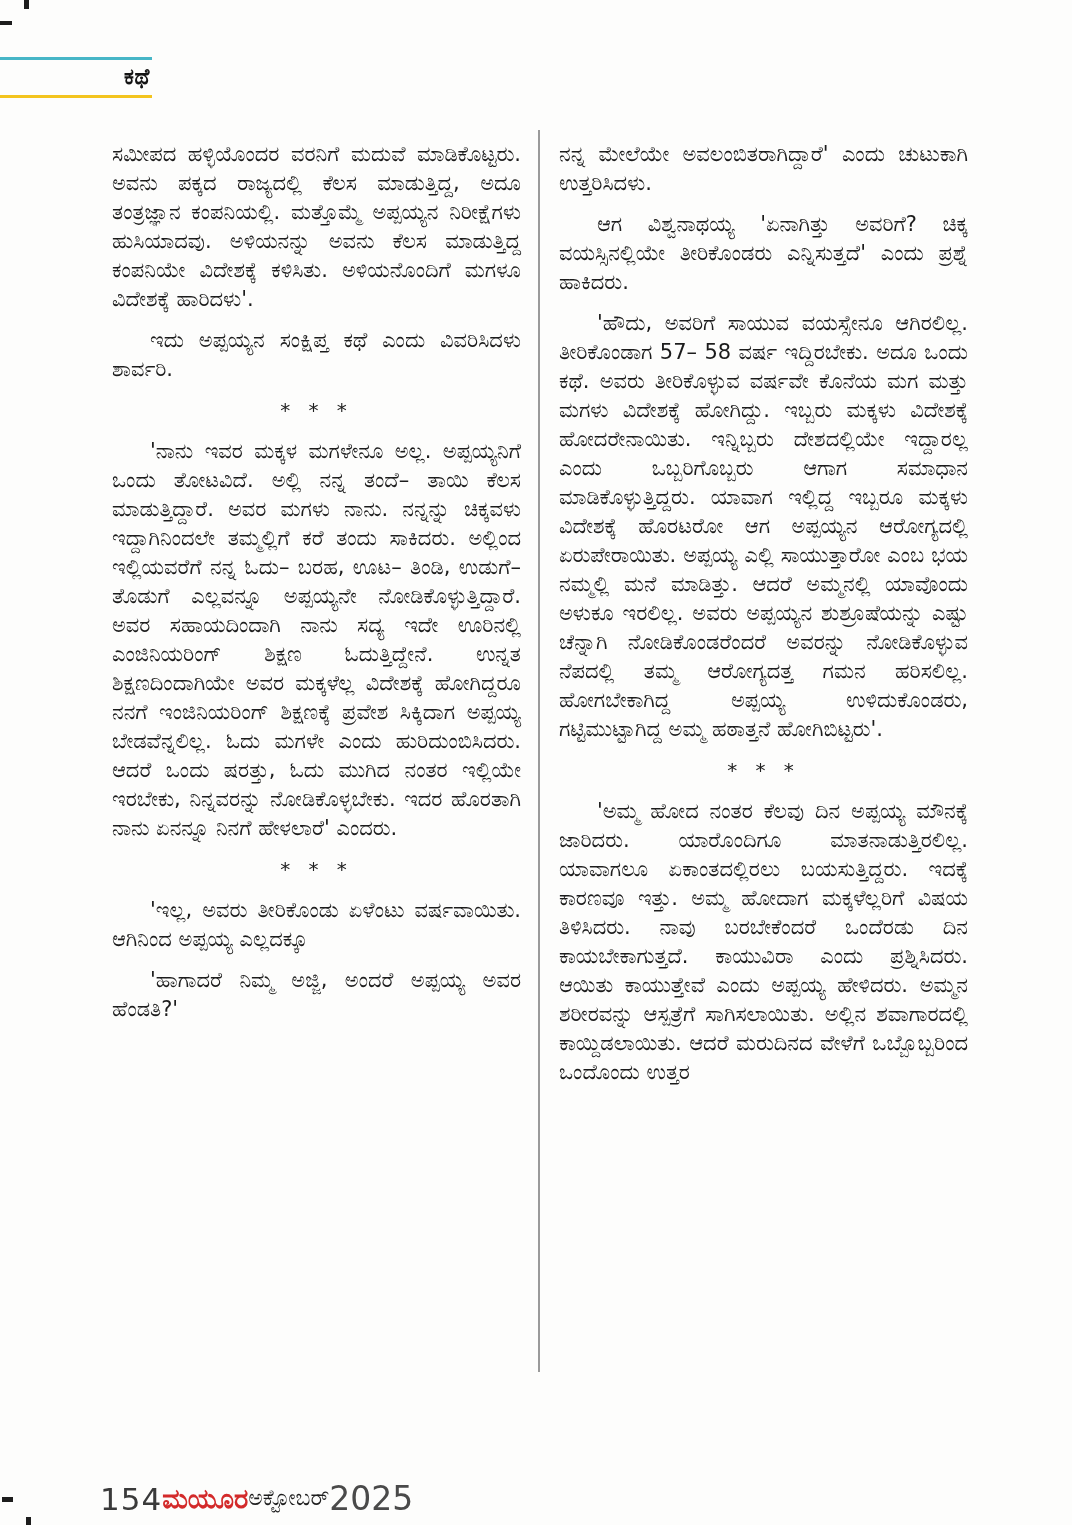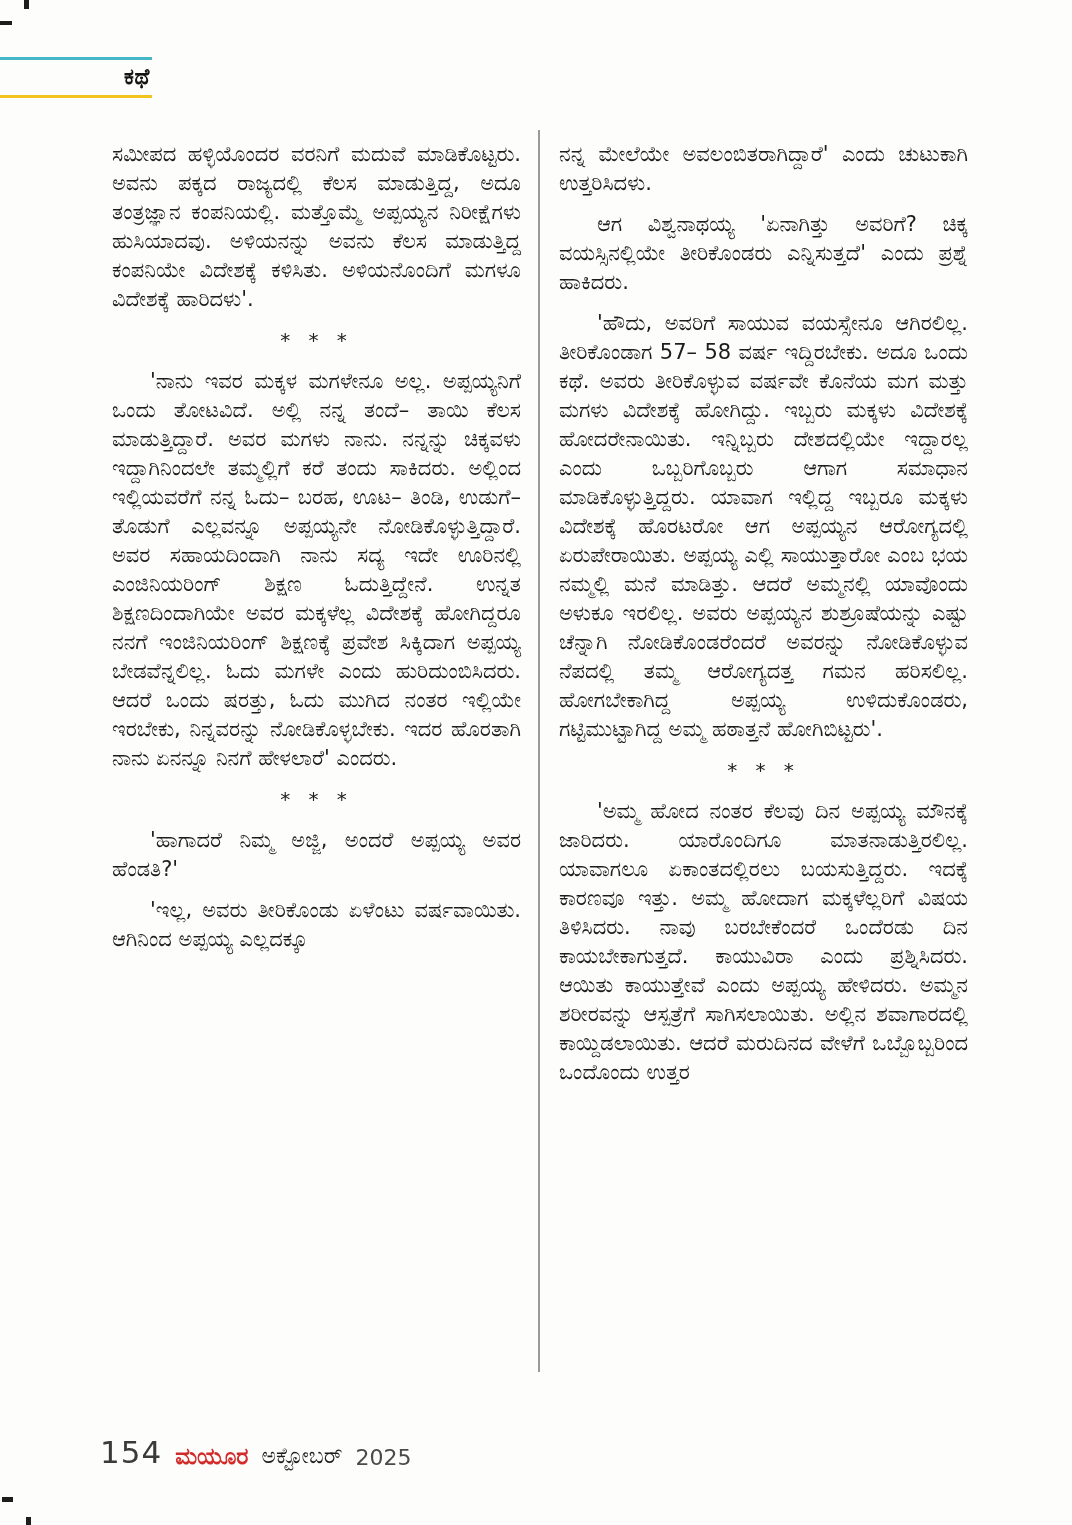--- a/index.html
+++ b/index.html
@@ -50,51 +50,52 @@
   }
 
   
   .col-divider{
     position:absolute;left:538px;top:130px;
     width:2px;height:1242px;background:#9a9a9a;
   }
 
   
   .footer{
-    position:absolute;left:100px;top:1434px;
-    display:flex;align-items:flex-end;gap:13px;
+    position:absolute;left:100px;top:1479px;
+    display:flex;align-items:center;
   }
   .page-number{font-size:31px;color:#3a3a3a;letter-spacing:1px;}
-  .magazine-name{font-size:23px;font-weight:bold;color:#d32a2a;}
+  .magazine-name{font-size:27px;font-weight:bold;color:#d32a2a;}
   .issue-month{font-size:22px;color:#1e1e1e;font-family:Liberation Mono, monospace;}
-  .issue-year{font-size:22px;color:#4a4a4a;}
+  .issue-year{font-size:33px;color:#4a4a4a;}
 </style>
 </head>
 <body>
 
 <div class="page">
 
   <div class="crop tl-v"></div>
   <div class="crop tl-h"></div>
   <div class="crop bl-h"></div>
   <div class="crop bl-v"></div>
 
   <div class="section-head">
     <div class="rule cyan"></div>
     <span class="section-label">ಕಥೆ</span>
     <div class="rule yellow"></div>
   </div>
 
   <div class="col left">
       <p class="">ಸಮೀಪದ ಹಳ್ಳಿಯೊಂದರ ವರನಿಗೆ ಮದುವೆ ಮಾಡಿಕೊಟ್ಟರು. ಅವನು ಪಕ್ಕದ ರಾಜ್ಯದಲ್ಲಿ ಕೆಲಸ ಮಾಡುತ್ತಿದ್ದ, ಅದೂ ತಂತ್ರಜ್ಞಾನ ಕಂಪನಿಯಲ್ಲಿ. ಮತ್ತೊಮ್ಮೆ ಅಪ್ಪಯ್ಯನ ನಿರೀಕ್ಷೆಗಳು ಹುಸಿಯಾದವು. ಅಳಿಯನನ್ನು ಅವನು ಕೆಲಸ ಮಾಡುತ್ತಿದ್ದ ಕಂಪನಿಯೇ ವಿದೇಶಕ್ಕೆ ಕಳಿಸಿತು. ಅಳಿಯನೊಂದಿಗೆ ಮಗಳೂ ವಿದೇಶಕ್ಕೆ ಹಾರಿದಳು'.</p>
+      <p class="indent">ಇದು ಅಪ್ಪಯ್ಯನ ಸಂಕ್ಷಿಪ್ತ ಕಥೆ ಎಂದು ವಿವರಿಸಿದಳು ಶಾರ್ವರಿ.</p>
       <p class="separator">* * *</p>
       <p class="indent">'ನಾನು ಇವರ ಮಕ್ಕಳ ಮಗಳೇನೂ ಅಲ್ಲ. ಅಪ್ಪಯ್ಯನಿಗೆ ಒಂದು ತೋಟವಿದೆ. ಅಲ್ಲಿ ನನ್ನ ತಂದೆ– ತಾಯಿ ಕೆಲಸ ಮಾಡುತ್ತಿದ್ದಾರೆ. ಅವರ ಮಗಳು ನಾನು. ನನ್ನನ್ನು ಚಿಕ್ಕವಳು ಇದ್ದಾಗಿನಿಂದಲೇ ತಮ್ಮಲ್ಲಿಗೆ ಕರೆ ತಂದು ಸಾಕಿದರು. ಅಲ್ಲಿಂದ ಇಲ್ಲಿಯವರೆಗೆ ನನ್ನ ಓದು– ಬರಹ, ಊಟ– ತಿಂಡಿ, ಉಡುಗೆ– ತೊಡುಗೆ ಎಲ್ಲವನ್ನೂ ಅಪ್ಪಯ್ಯನೇ ನೋಡಿಕೊಳ್ಳುತ್ತಿದ್ದಾರೆ. ಅವರ ಸಹಾಯದಿಂದಾಗಿ ನಾನು ಸದ್ಯ ಇದೇ ಊರಿನಲ್ಲಿ ಎಂಜಿನಿಯರಿಂಗ್ ಶಿಕ್ಷಣ ಓದುತ್ತಿದ್ದೇನೆ. ಉನ್ನತ ಶಿಕ್ಷಣದಿಂದಾಗಿಯೇ ಅವರ ಮಕ್ಕಳೆಲ್ಲ ವಿದೇಶಕ್ಕೆ ಹೋಗಿದ್ದರೂ ನನಗೆ ಇಂಜಿನಿಯರಿಂಗ್ ಶಿಕ್ಷಣಕ್ಕೆ ಪ್ರವೇಶ ಸಿಕ್ಕಿದಾಗ ಅಪ್ಪಯ್ಯ ಬೇಡವೆನ್ನಲಿಲ್ಲ. ಓದು ಮಗಳೇ ಎಂದು ಹುರಿದುಂಬಿಸಿದರು. ಆದರೆ ಒಂದು ಷರತ್ತು, ಓದು ಮುಗಿದ ನಂತರ ಇಲ್ಲಿಯೇ ಇರಬೇಕು, ನಿನ್ನವರನ್ನು ನೋಡಿಕೊಳ್ಳಬೇಕು. ಇದರ ಹೊರತಾಗಿ ನಾನು ಏನನ್ನೂ ನಿನಗೆ ಹೇಳಲಾರೆ' ಎಂದರು.</p>
       <p class="separator">* * *</p>
+      <p class="indent">'ಇಲ್ಲ, ಅವರು ತೀರಿಕೊಂಡು ಏಳೆಂಟು ವರ್ಷವಾಯಿತು. ಆಗಿನಿಂದ ಅಪ್ಪಯ್ಯ ಎಲ್ಲದಕ್ಕೂ</p>
       <p class="indent">'ಹಾಗಾದರೆ ನಿಮ್ಮ ಅಜ್ಜಿ, ಅಂದರೆ ಅಪ್ಪಯ್ಯ ಅವರ ಹೆಂಡತಿ?'</p>
-      <p class="indent">'ಇಲ್ಲ, ಅವರು ತೀರಿಕೊಂಡು ಏಳೆಂಟು ವರ್ಷವಾಯಿತು. ಆಗಿನಿಂದ ಅಪ್ಪಯ್ಯ ಎಲ್ಲದಕ್ಕೂ</p>
     </div>
   <div class="col-divider"></div>
   <div class="col right">
       <p class="">ನನ್ನ ಮೇಲೆಯೇ ಅವಲಂಬಿತರಾಗಿದ್ದಾರೆ' ಎಂದು ಚುಟುಕಾಗಿ ಉತ್ತರಿಸಿದಳು.</p>
       <p class="indent">ಆಗ ವಿಶ್ವನಾಥಯ್ಯ 'ಏನಾಗಿತ್ತು ಅವರಿಗೆ? ಚಿಕ್ಕ ವಯಸ್ಸಿನಲ್ಲಿಯೇ ತೀರಿಕೊಂಡರು ಎನ್ನಿಸುತ್ತದೆ' ಎಂದು ಪ್ರಶ್ನೆ ಹಾಕಿದರು.</p>
       <p class="indent">'ಹೌದು, ಅವರಿಗೆ ಸಾಯುವ ವಯಸ್ಸೇನೂ ಆಗಿರಲಿಲ್ಲ. ತೀರಿಕೊಂಡಾಗ 57– 58 ವರ್ಷ ಇದ್ದಿರಬೇಕು. ಅದೂ ಒಂದು ಕಥೆ. ಅವರು ತೀರಿಕೊಳ್ಳುವ ವರ್ಷವೇ ಕೊನೆಯ ಮಗ ಮತ್ತು ಮಗಳು ವಿದೇಶಕ್ಕೆ ಹೋಗಿದ್ದು. ಇಬ್ಬರು ಮಕ್ಕಳು ವಿದೇಶಕ್ಕೆ ಹೋದರೇನಾಯಿತು. ಇನ್ನಿಬ್ಬರು ದೇಶದಲ್ಲಿಯೇ ಇದ್ದಾರಲ್ಲ ಎಂದು ಒಬ್ಬರಿಗೊಬ್ಬರು ಆಗಾಗ ಸಮಾಧಾನ ಮಾಡಿಕೊಳ್ಳುತ್ತಿದ್ದರು. ಯಾವಾಗ ಇಲ್ಲಿದ್ದ ಇಬ್ಬರೂ ಮಕ್ಕಳು ವಿದೇಶಕ್ಕೆ ಹೊರಟರೋ ಆಗ ಅಪ್ಪಯ್ಯನ ಆರೋಗ್ಯದಲ್ಲಿ ಏರುಪೇರಾಯಿತು. ಅಪ್ಪಯ್ಯ ಎಲ್ಲಿ ಸಾಯುತ್ತಾರೋ ಎಂಬ ಭಯ ನಮ್ಮಲ್ಲಿ ಮನೆ ಮಾಡಿತ್ತು. ಆದರೆ ಅಮ್ಮನಲ್ಲಿ ಯಾವೊಂದು ಅಳುಕೂ ಇರಲಿಲ್ಲ. ಅವರು ಅಪ್ಪಯ್ಯನ ಶುಶ್ರೂಷೆಯನ್ನು ಎಷ್ಟು ಚೆನ್ನಾಗಿ ನೋಡಿಕೊಂಡರೆಂದರೆ ಅವರನ್ನು ನೋಡಿಕೊಳ್ಳುವ ನೆಪದಲ್ಲಿ ತಮ್ಮ ಆರೋಗ್ಯದತ್ತ ಗಮನ ಹರಿಸಲಿಲ್ಲ. ಹೋಗಬೇಕಾಗಿದ್ದ ಅಪ್ಪಯ್ಯ ಉಳಿದುಕೊಂಡರು, ಗಟ್ಟಿಮುಟ್ಟಾಗಿದ್ದ ಅಮ್ಮ ಹಠಾತ್ತನೆ ಹೋಗಿಬಿಟ್ಟರು'.</p>
       <p class="separator">* * *</p>
       <p class="indent">'ಅಮ್ಮ ಹೋದ ನಂತರ ಕೆಲವು ದಿನ ಅಪ್ಪಯ್ಯ ಮೌನಕ್ಕೆ ಜಾರಿದರು. ಯಾರೊಂದಿಗೂ ಮಾತನಾಡುತ್ತಿರಲಿಲ್ಲ. ಯಾವಾಗಲೂ ಏಕಾಂತದಲ್ಲಿರಲು ಬಯಸುತ್ತಿದ್ದರು. ಇದಕ್ಕೆ ಕಾರಣವೂ ಇತ್ತು. ಅಮ್ಮ ಹೋದಾಗ ಮಕ್ಕಳೆಲ್ಲರಿಗೆ ವಿಷಯ ತಿಳಿಸಿದರು. ನಾವು ಬರಬೇಕೆಂದರೆ ಒಂದೆರಡು ದಿನ ಕಾಯಬೇಕಾಗುತ್ತದೆ. ಕಾಯುವಿರಾ ಎಂದು ಪ್ರಶ್ನಿಸಿದರು. ಆಯಿತು ಕಾಯುತ್ತೇವೆ ಎಂದು ಅಪ್ಪಯ್ಯ ಹೇಳಿದರು. ಅಮ್ಮನ ಶರೀರವನ್ನು ಆಸ್ಪತ್ರೆಗೆ ಸಾಗಿಸಲಾಯಿತು. ಅಲ್ಲಿನ ಶವಾಗಾರದಲ್ಲಿ ಕಾಯ್ದಿಡಲಾಯಿತು. ಆದರೆ ಮರುದಿನದ ವೇಳೆಗೆ ಒಬ್ಬೊಬ್ಬರಿಂದ ಒಂದೊಂದು ಉತ್ತರ</p>
     </div>
 

